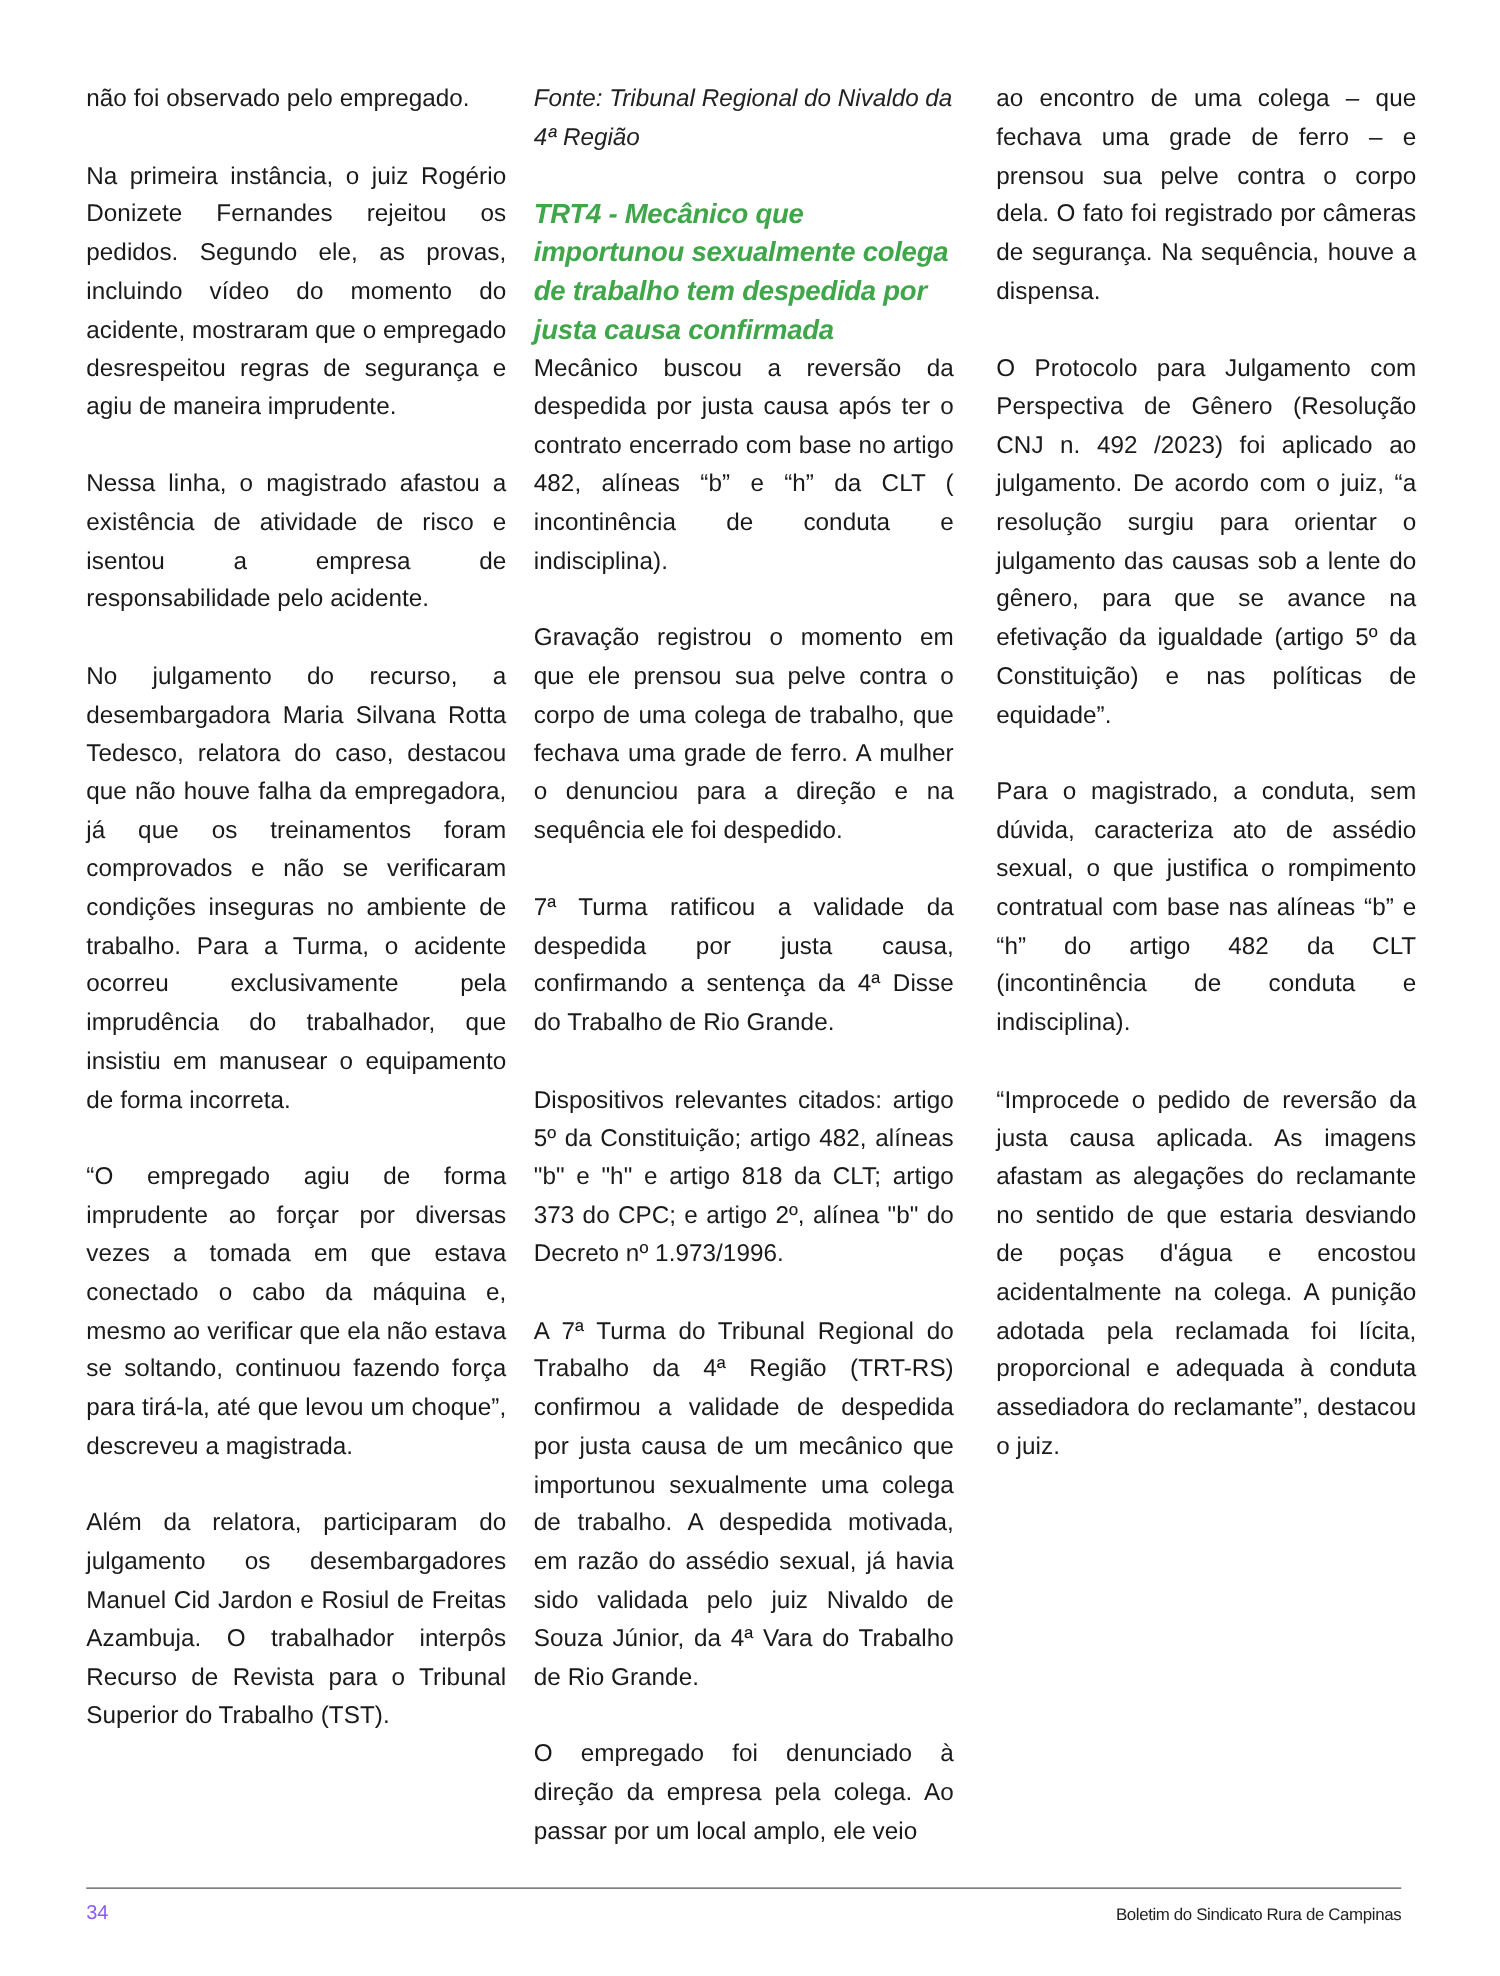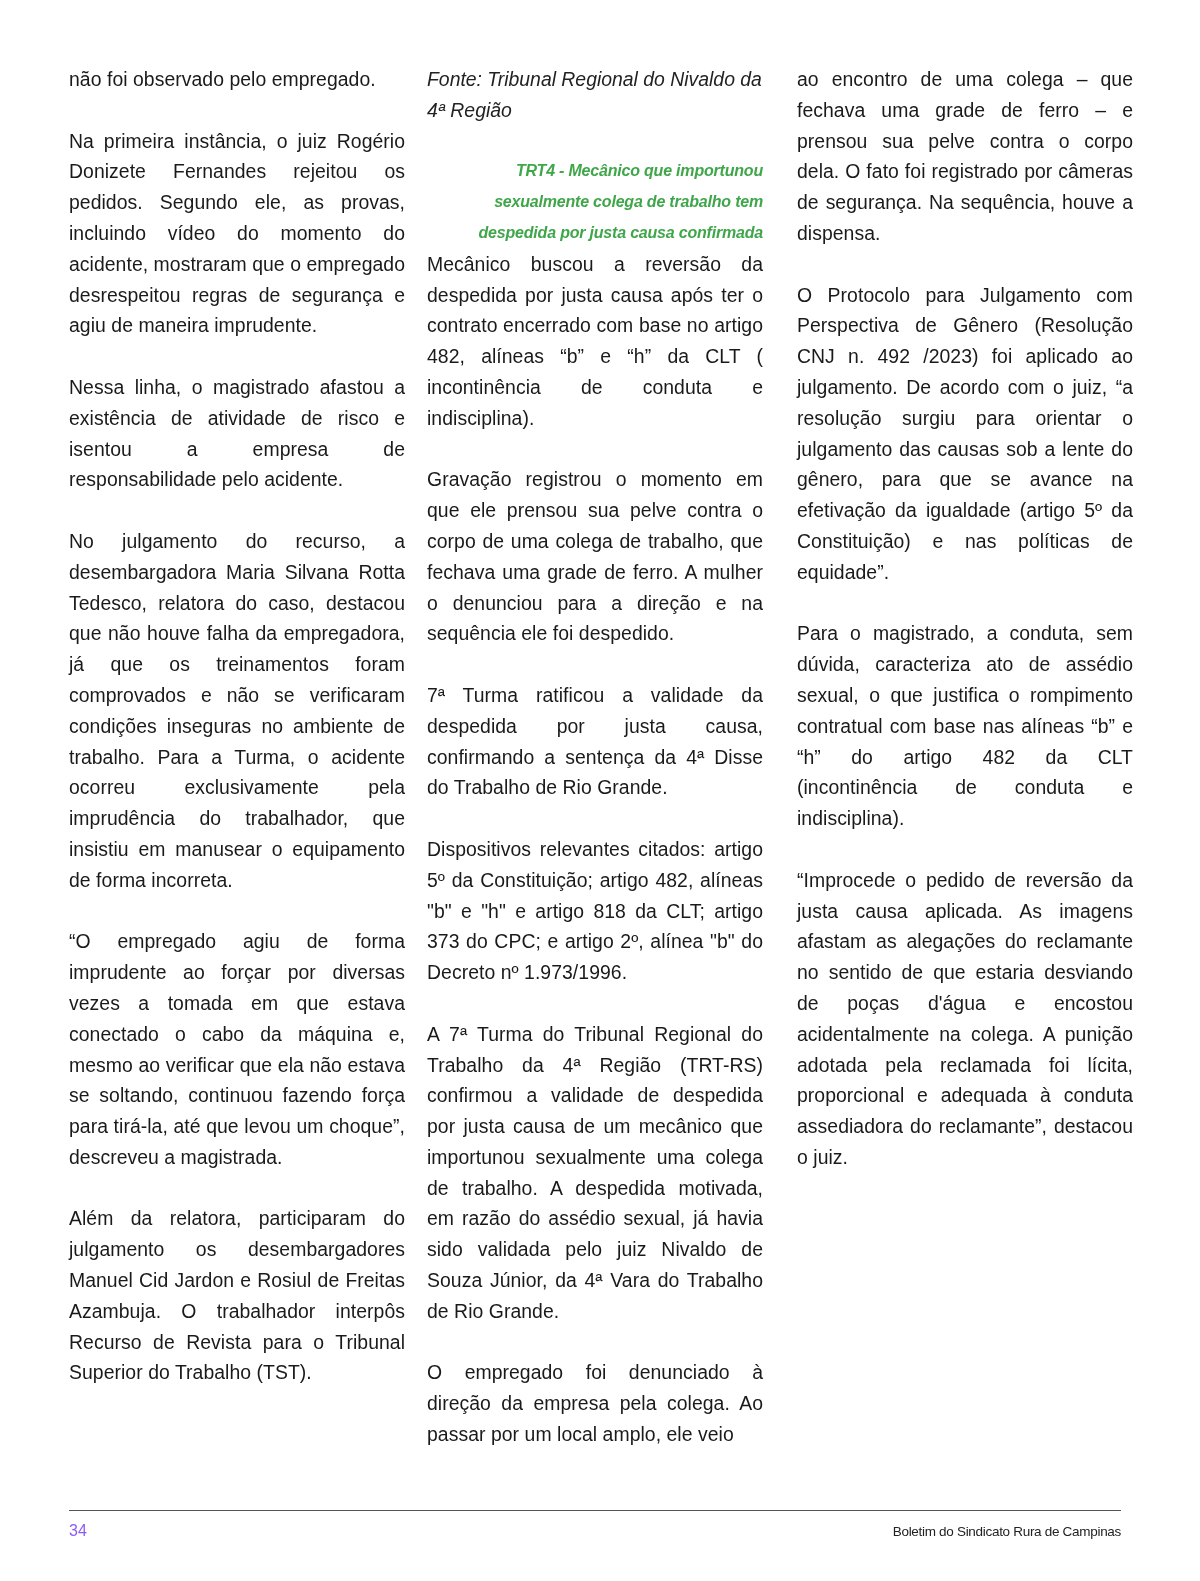--- a/index.html
+++ b/index.html
@@ -6,22 +6,22 @@
   body { width: 1200px; height: 1581px; position: relative; overflow: hidden;
          font-family: "Liberation Sans", "DejaVu Sans", sans-serif; color: #1a1a1a; }
   .col { position: absolute; top: 64px; width: 336px; }
   .col-1 { left: 69px; }
   .col-2 { left: 427px; }
   .col-3 { left: 785px; margin-left: 12px; }
   .p { font-size: 19.4px; line-height: 30.8px; margin: 0 0 30.8px 0; text-align: justify;
        hyphens: manual; letter-spacing: 0.05px; }
   .p.tight { margin-bottom: 0; }
   .source { font-style: italic; color: #222; font-size: 19.4px; line-height: 30.8px; margin: 0 0 30.8px 0; }
-  .headline { font-style: italic; font-weight: bold; color: #3fa64a; font-size: 16px; line-height: 30.8px;
-              margin: 0; letter-spacing: -0.2px; text-align: right; }
+  .headline { font-style: italic; font-weight: bold; color: #3fa64a; font-size: 22px; line-height: 30.8px;
+              margin: 0; letter-spacing: -0.2px; }
   .footer-rule { position: absolute; left: 69px; top: 1510px; width: 1052px; height: 0;
                  border-top: 1.5px solid #555; }
   .page-num { position: absolute; left: 69px; top: 1522px; font-size: 16px; color: #8b5cf6; }
   .pub-name { position: absolute; right: 79px; top: 1524px; font-size: 13.5px; color: #222; letter-spacing: -0.3px; text-align: center; }
 </style>
 </head>
 <body>
 
 <div class="col col-1">
   <p class="p">não foi observado pelo empregado.</p>

